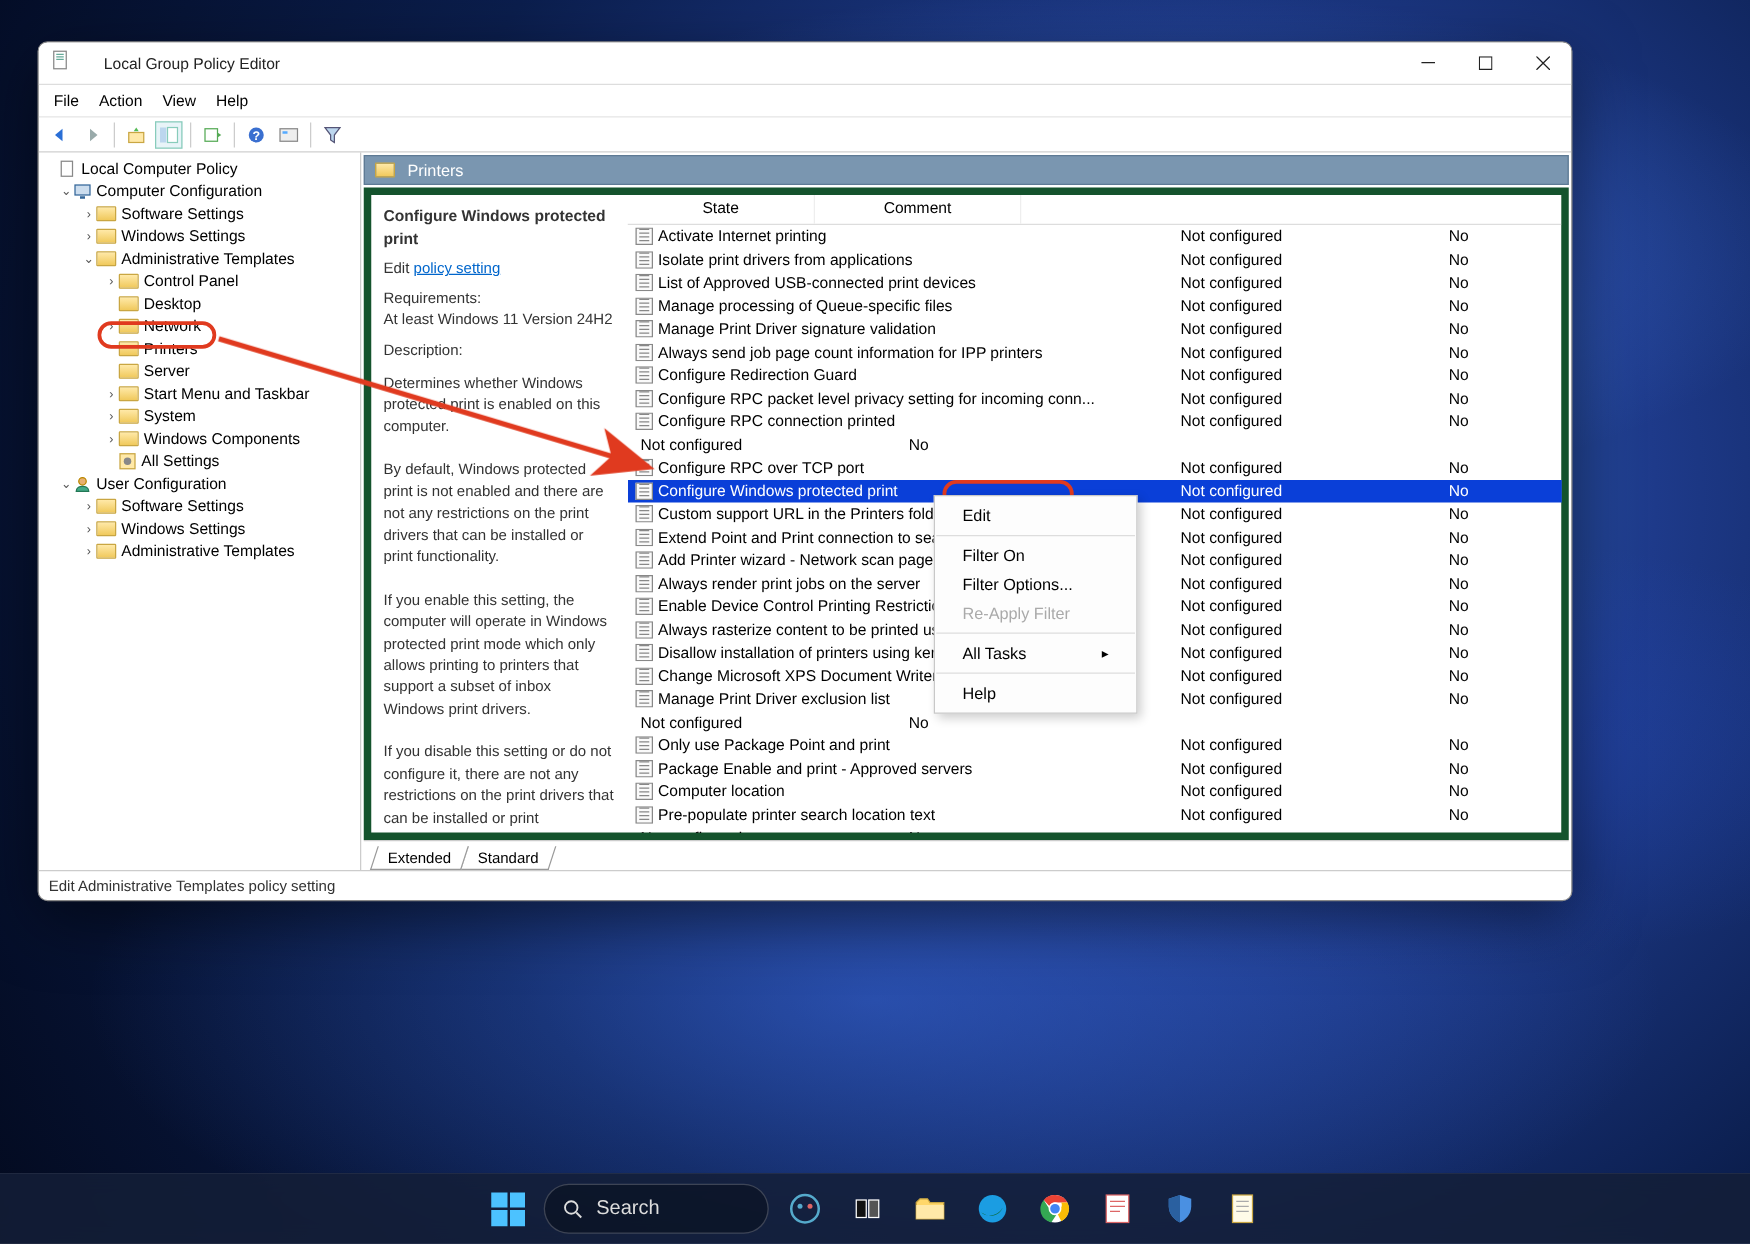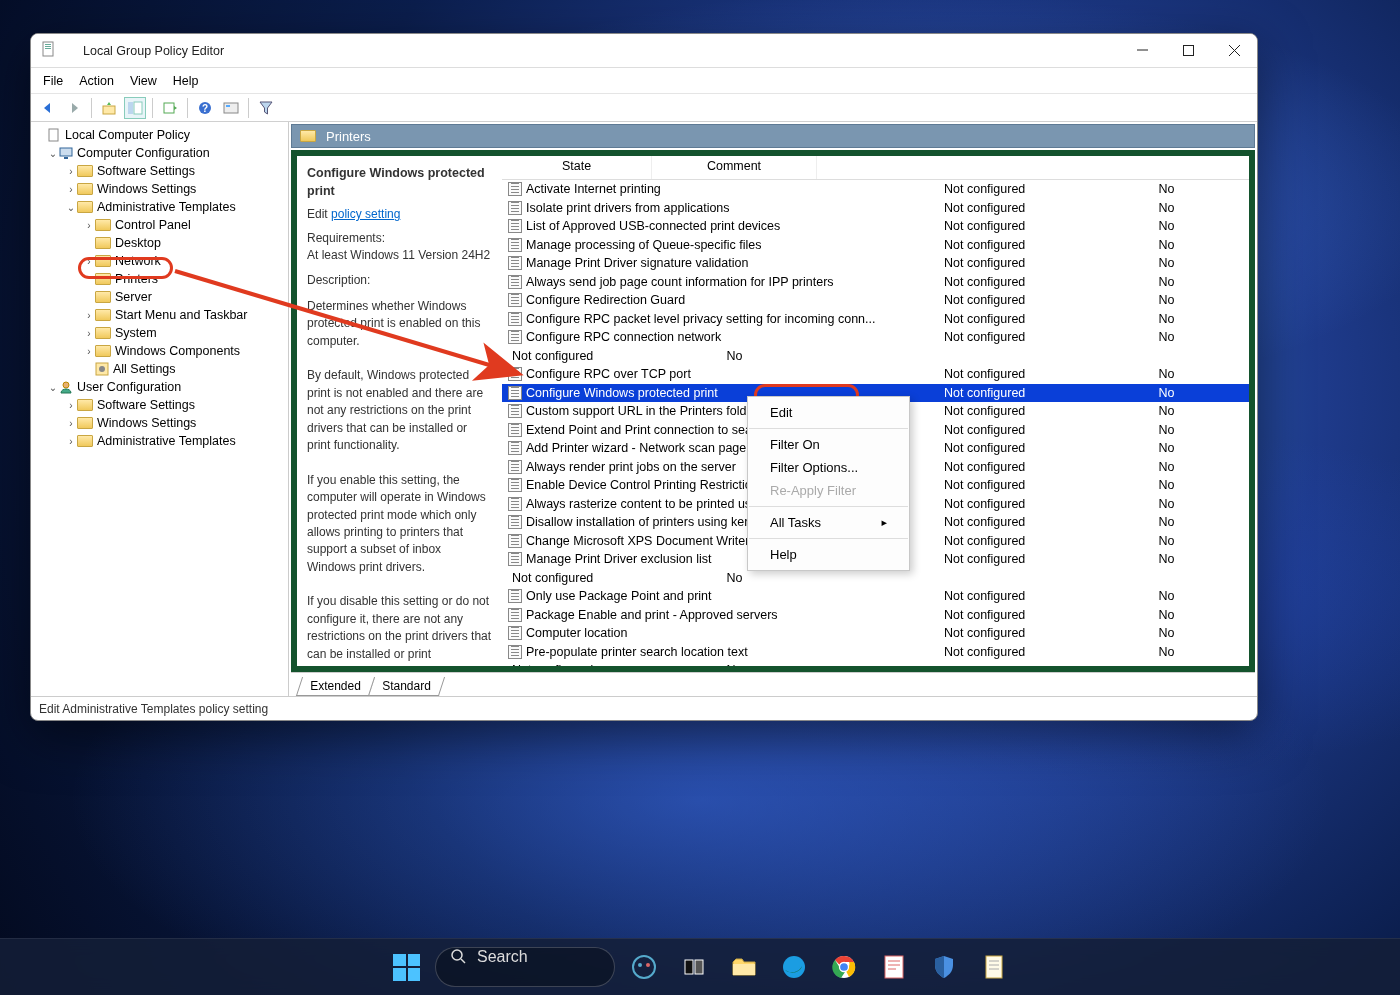--- a/index.html
+++ b/index.html
@@ -25,21 +25,21 @@
     border-top:1px solid rgba(255,255,255,.08);
   }
   .tb-item {
     width:43px; height:43px; border-radius:5px;
     display:flex; align-items:center; justify-content:center;
     cursor:pointer;
   }
   .search-box {
     height:40px; width:180px; border-radius:20px;
     background: rgba(0,0,0,.3); border:1px solid rgba(255,255,255,.2);
-    display:flex; align-items:flex-start; gap:10px; padding:0 14px;
+    display:flex; align-items:center; gap:10px; padding:0 14px;
     color:#ddd; cursor:text;
   }
   .search-box svg { width:17px; height:17px; fill:#ddd; }
   .start-logo {
     width:27px; height:27px; display:grid; grid-template:1fr 1fr/1fr 1fr; gap:2px;
   }
   .start-logo div { background:#4cc2ff; }
 
   
   .window {
@@ -415,21 +415,21 @@
                 <div class="c1">
                   <span class="policy-ico"></span>
                   <span>Configure RPC packet level privacy setting for incoming conn...</span>
                 </div>
                 <div class="c2">Not configured</div>
                 <div class="c3">No</div>
               </div>
               <div class="row">
                 <div class="c1">
                   <span class="policy-ico"></span>
-                  <span>Configure RPC connection network</span>
+                  <span>Configure RPC connection printed</span>
                 </div>
                 <div class="c2">Not configured</div>
                 <div class="c3">No</div>
               </div>
               <div class="row">
                 <div class="c2">Not configured</div>
                 <div class="c3">No</div>
               </div>
               <div class="row">
                 <div class="c1">

